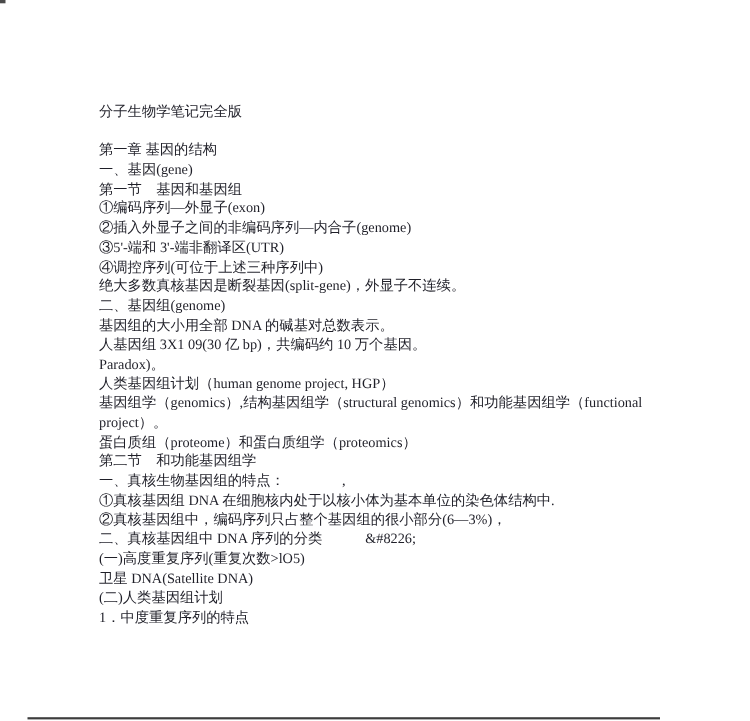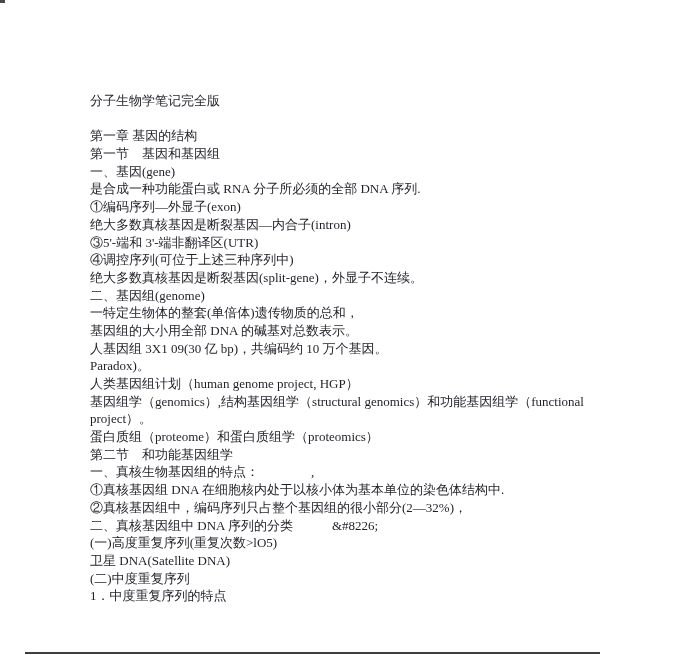--- a/index.html
+++ b/index.html
@@ -58,40 +58,38 @@
 
 <div class="screen">
   <div class="corner-speck"></div>
   <div class="right-border"></div>
   <div class="bottom-border"></div>
 
   <div class="text-block">
     <div class="line">分子生物学笔记完全版</div>
     <div class="line"></div>
     <div class="line">第一章 基因的结构</div>
+    <div class="line">一、基因(gene)</div>
     <div class="line">第一节　基因和基因组</div>
-    <div class="line">一、基因(gene)</div>
-    <div class="line">是合成一种功能蛋白或 RNA 分子所必须的全部 DNA 序列.</div>
     <div class="line">①编码序列—外显子(exon)</div>
-    <div class="line">绝大多数真核基因是断裂基因—内合子(intron)</div>
+    <div class="line">②插入外显子之间的非编码序列—内合子(genome)</div>
     <div class="line">③5'-端和 3'-端非翻译区(UTR)</div>
     <div class="line">④调控序列(可位于上述三种序列中)</div>
     <div class="line">绝大多数真核基因是断裂基因(split-gene)，外显子不连续。</div>
     <div class="line">二、基因组(genome)</div>
-    <div class="line">一特定生物体的整套(单倍体)遗传物质的总和，</div>
     <div class="line">基因组的大小用全部 DNA 的碱基对总数表示。</div>
     <div class="line">人基因组 3X1 09(30 亿 bp)，共编码约 10 万个基因。</div>
     <div class="line">Paradox)。</div>
     <div class="line">人类基因组计划（human genome project, HGP）</div>
     <div class="line">基因组学（genomics）,结构基因组学（structural genomics）和功能基因组学（functional</div>
     <div class="line">project）。</div>
     <div class="line">蛋白质组（proteome）和蛋白质组学（proteomics）</div>
     <div class="line">第二节　和功能基因组学</div>
     <div class="line">一、真核生物基因组的特点：　　　　,</div>
     <div class="line">①真核基因组 DNA 在细胞核内处于以核小体为基本单位的染色体结构中.</div>
-    <div class="line">②真核基因组中，编码序列只占整个基因组的很小部分(2—32%)，</div>
+    <div class="line">②真核基因组中，编码序列只占整个基因组的很小部分(6—3%)，</div>
     <div class="line">二、真核基因组中 DNA 序列的分类　　　&amp;#8226;</div>
     <div class="line">(一)高度重复序列(重复次数&gt;lO5)</div>
     <div class="line">卫星 DNA(Satellite DNA)</div>
-    <div class="line">(二)中度重复序列</div>
+    <div class="line">(二)人类基因组计划</div>
     <div class="line">1．中度重复序列的特点</div>
   </div>
 </div>
 
 </body></html>

